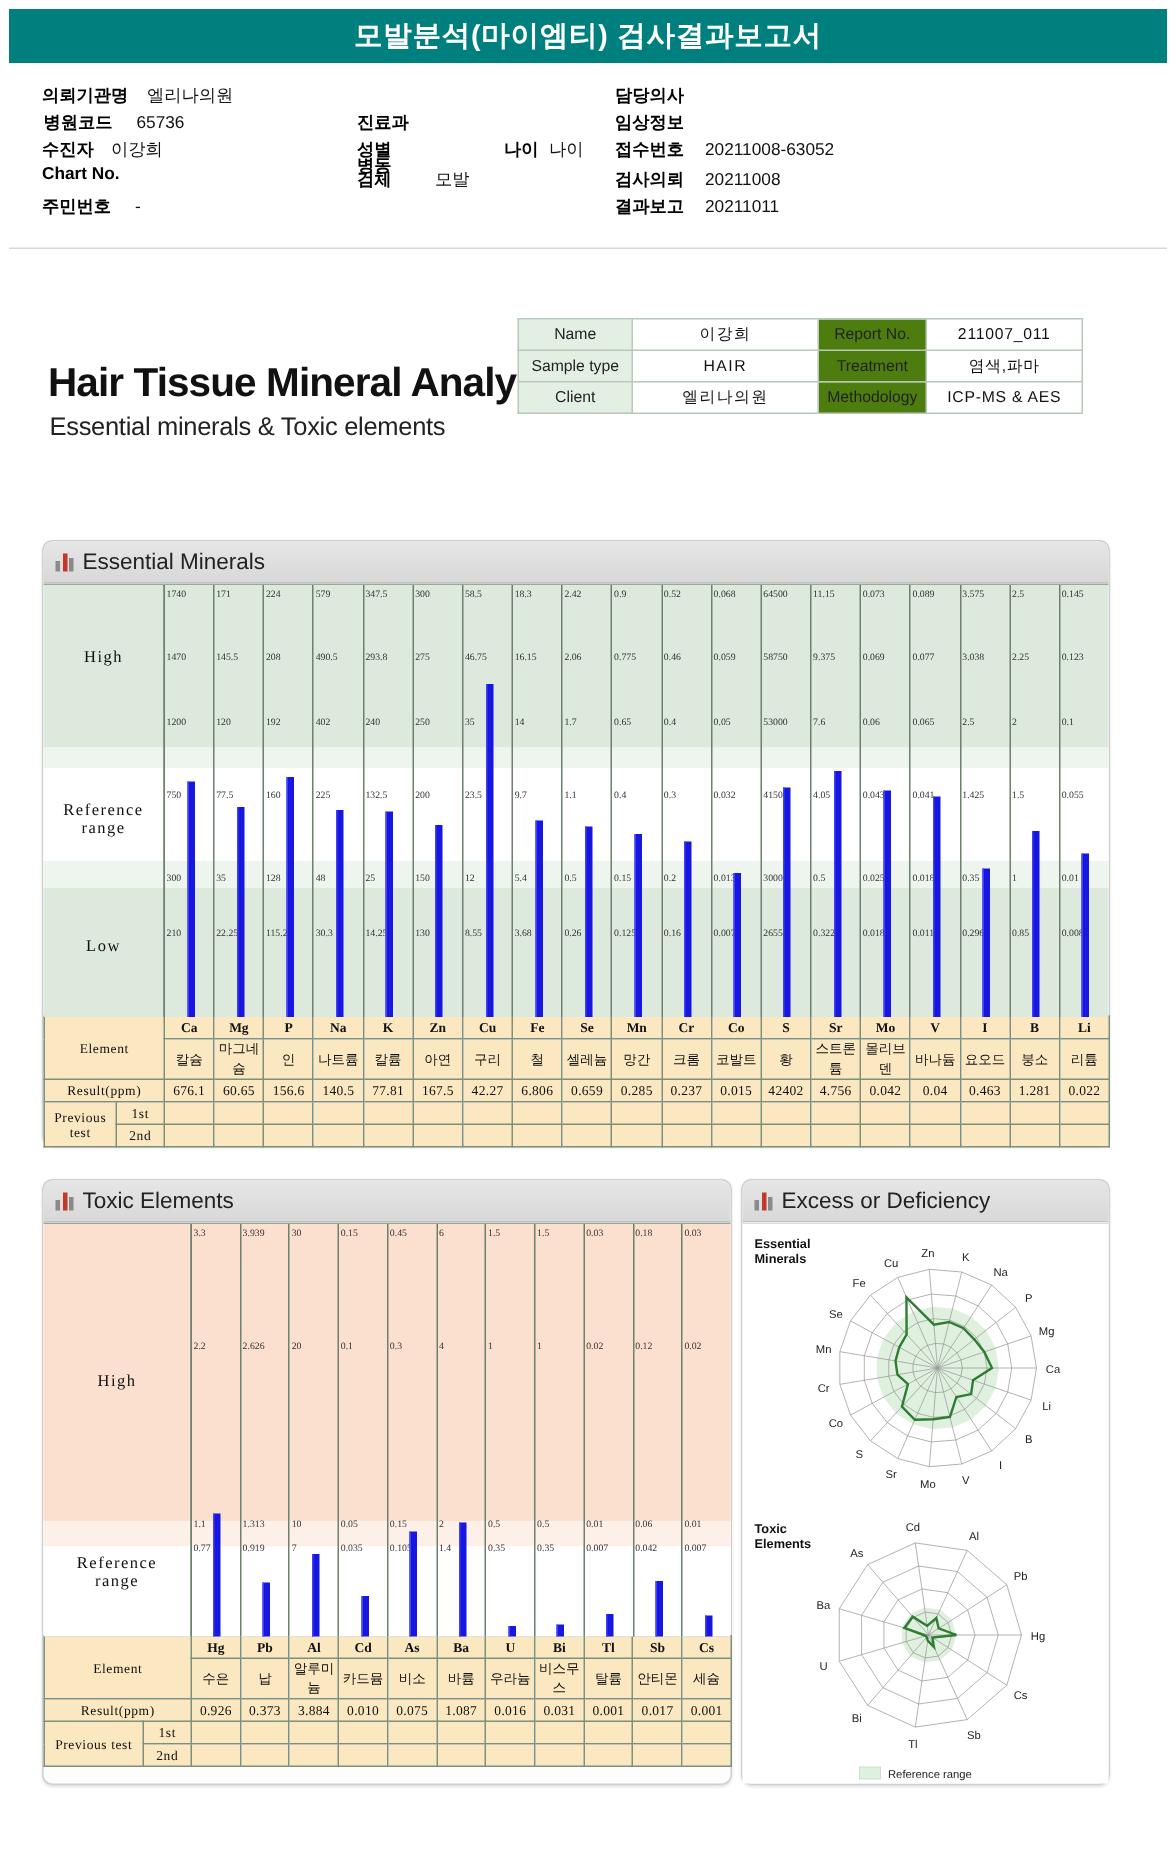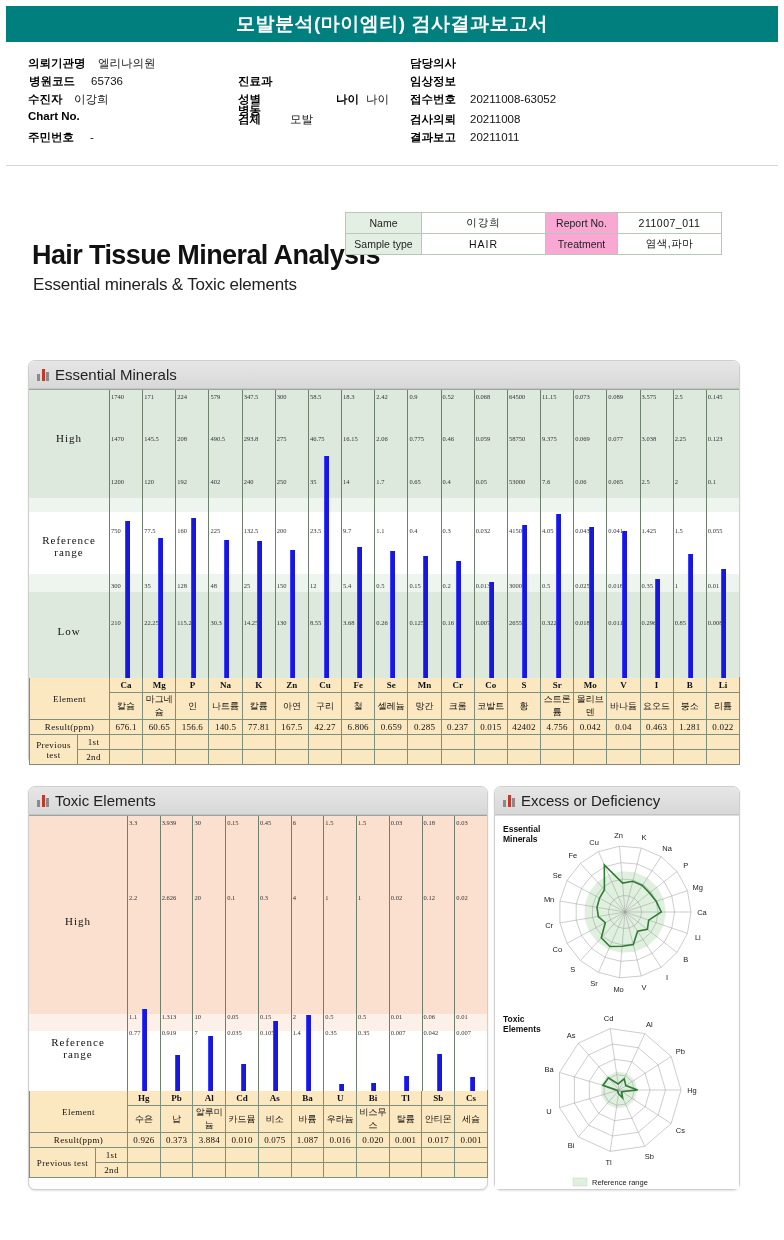--- a/index.html
+++ b/index.html
@@ -54,21 +54,21 @@
     background:#fff;
   }
   .info-table td{
     border:1px solid #b9c7b9;
     font-size:10.5px;
     padding:2px 4px;
     height:21px;
   }
   .info-k{ background:#e4efe4; text-align:center; color:#222; width:76px; }
   .info-v{ background:#ffffff; text-align:center; color:#111; font-size:12px; width:124px; letter-spacing:1px;}
-  .info-k2{ background:#f9a8d4; text-align:center; color:#222; width:72px; font-size:9.5px;}
+  .info-k2{ background:#4d7c0f; text-align:center; color:#222; width:72px; font-size:9.5px;}
   .info-v2{ background:#ffffff; text-align:center; color:#111; font-size:12px; width:104px; letter-spacing:.5px;}
 
   
   .panel{
     position:absolute;
     background:#fdfdfd;
     border:1px solid #cfcfcf;
     border-radius:7px;
     box-shadow:0 1px 2px rgba(0,0,0,.12);
   }
@@ -161,20 +161,26 @@
         <td class="info-k">Name</td>
         <td class="info-v">이강희</td>
         <td class="info-k2">Report No.</td>
         <td class="info-v2">211007_011</td>
       </tr>
       <tr>
         <td class="info-k">Sample type</td>
         <td class="info-v">HAIR</td>
         <td class="info-k2">Treatment</td>
         <td class="info-v2">염색,파마</td>
+      </tr>
+      <tr>
+        <td class="info-k">Client</td>
+        <td class="info-v">엘리나의원</td>
+        <td class="info-k2">Methodology</td>
+        <td class="info-v2">ICP-MS &amp; AES</td>
       </tr>
     </tbody>
 </table>
 
 <div class="panel" style="left:28px; top:360px; width:712px; height:404px;">
   <div class="panel-head">
     <span class="mini-bars">
       <i style="height:7px"></i>
         <i class="r" style="height:12px"></i>
         <i style="height:9px"></i>
@@ -645,21 +651,21 @@
           </tr>
           <tr>
             <td class="rowlbl" colspan="2">Result(ppm)</td>
             <td class="result">0.926</td>
             <td class="result">0.373</td>
             <td class="result">3.884</td>
             <td class="result">0.010</td>
             <td class="result">0.075</td>
             <td class="result">1.087</td>
             <td class="result">0.016</td>
-            <td class="result">0.020</td>
+            <td class="result">0.031</td>
             <td class="result">0.001</td>
             <td class="result">0.017</td>
             <td class="result">0.001</td>
           </tr>
           <tr>
             <td class="rowlbl" colspan="1" rowspan="2" style="font-size: 9px;">Previous test</td>
             <td class="rowlbl" style="font-size: 9px;">1st</td>
             <td class="empty"></td>
             <td class="empty"></td>
             <td class="empty"></td>

